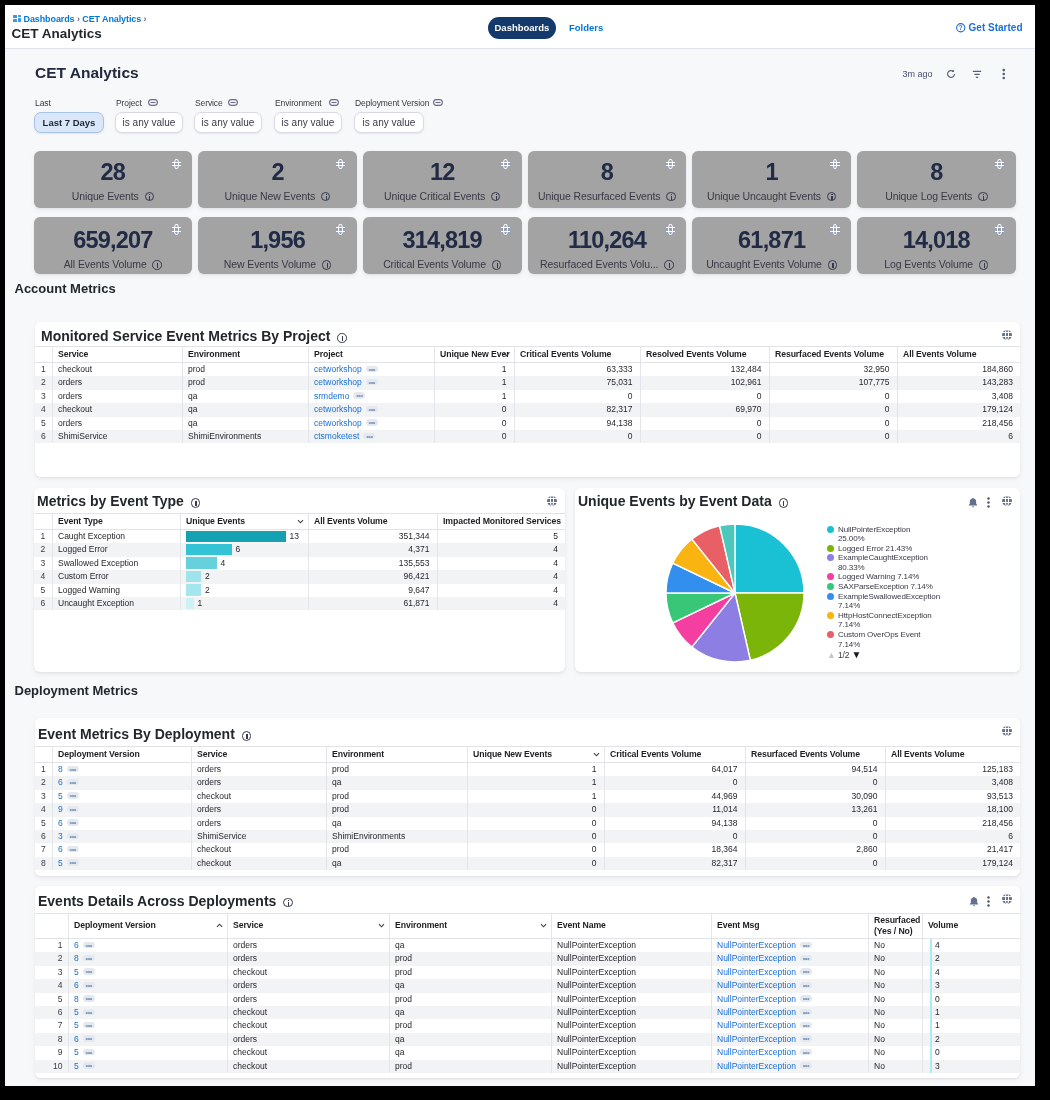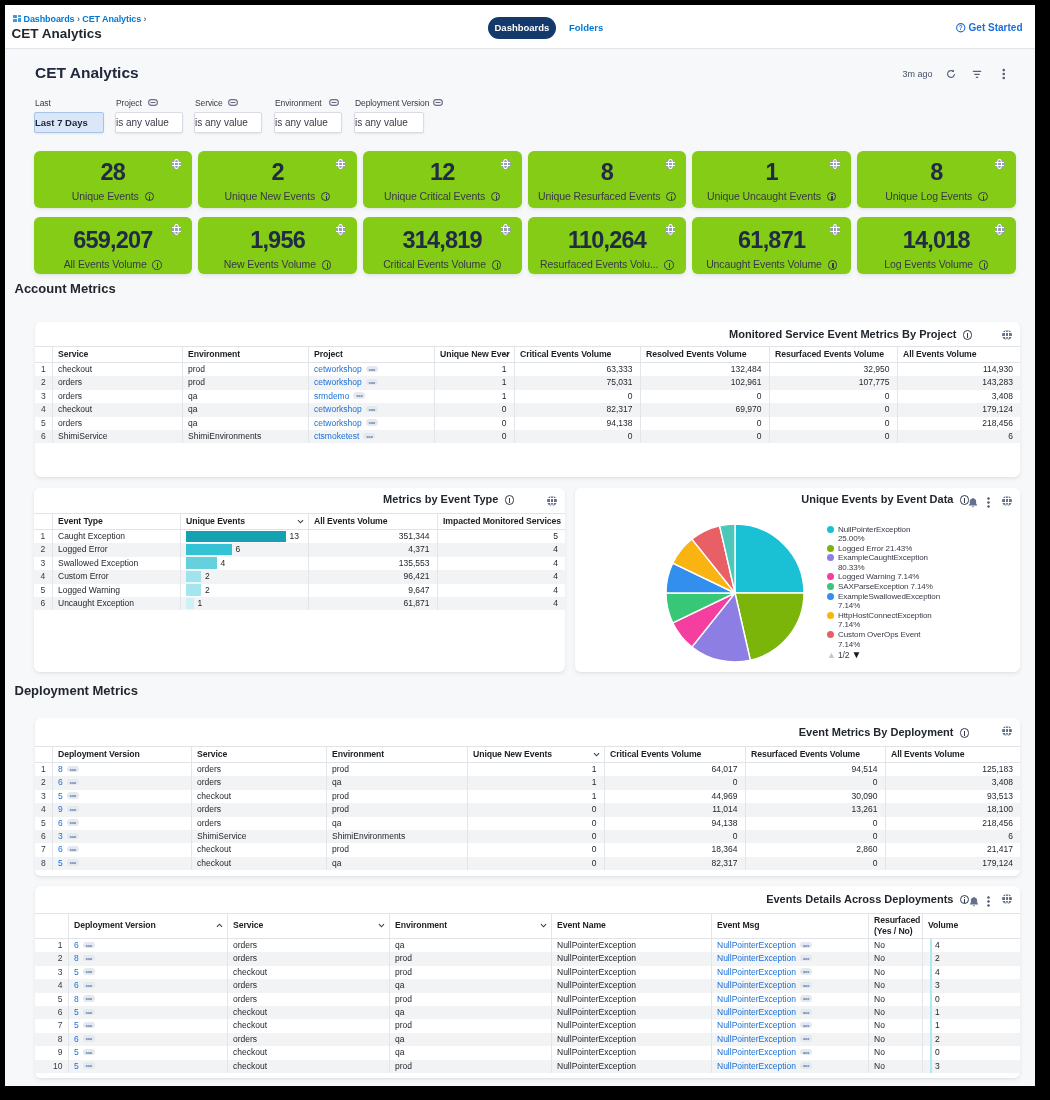--- a/index.html
+++ b/index.html
@@ -9,28 +9,28 @@
 .crumb { position:absolute; left:18.5px; top:8.5px; font-size:9px; color:#0278d5; font-weight:bold; letter-spacing:-0.1px; }
 .crumbico { position:absolute; left:8px; top:9.5px; width:8px; height:8px; }
 .crumbico div { position:absolute; background:#3d97e0; border-radius:0.5px; }
 .pagetitle { position:absolute; left:6.5px; top:21px; font-size:13.5px; font-weight:bold; color:#22272d; }
 .pill { position:absolute; left:483px; top:12px; height:21.5px; padding:0 6.5px; background:#14396b; color:#fff; border-radius:11px; font-size:9.5px; font-weight:bold; line-height:21px; }
 .folders { position:absolute; left:564px; top:17px; font-size:9.5px; font-weight:bold; color:#0278d5; }
 .getstarted { position:absolute; right:12px; top:17px; font-size:10px; font-weight:bold; color:#1a6fd8; }
 .dashh1 { position:absolute; left:30px; top:59px; font-size:15.5px; font-weight:bold; color:#22283d; }
 .tools { position:absolute; right:102px; top:64px; font-size:9px; color:#47506b; }
 .flabel { position:absolute; top:92.5px; font-size:8.5px; letter-spacing:-0.1px; color:#383946; }
-.fbtn { position:absolute; top:106.5px; height:21px; background:#fff; border:1px solid #d9dae5; border-radius:2px; font-size:10px; color:#383946; text-align:left; line-height:19px; box-shadow:0 1px 2px rgba(96,97,112,.12); }
+.fbtn { position:absolute; top:106.5px; height:21px; background:#fff; border:1px solid #d9dae5; border-radius:7px; font-size:10px; color:#383946; text-align:center; line-height:19px; box-shadow:0 1px 2px rgba(96,97,112,.12); }
 .fbtn.sel { background:#d9e7f8; border-color:#a6c3e8; color:#1d2436; font-weight:bold; font-size:9.5px; }
-.mcard { position:absolute; width:158.7px; height:57px; background:#84cc16; border-radius:6px; box-shadow:0 1px 2px rgba(40,41,61,.04),0 2px 4px rgba(96,97,112,.10); }
+.mcard { position:absolute; width:158.7px; height:57px; background:#a3a3a3; border-radius:6px; box-shadow:0 1px 2px rgba(40,41,61,.04),0 2px 4px rgba(96,97,112,.10); }
 .mnum { position:absolute; width:100%; top:13.1px; text-align:center; font-size:23.5px; line-height:17.5px; font-weight:bold; color:#222b45; letter-spacing:-0.8px; }
 .mlabel { position:absolute; width:100%; top:38.5px; text-align:center; font-size:10.5px; letter-spacing:-0.1px; color:#383946; }
 .secthead { position:absolute; left:9.5px; width:100%; font-size:13px; font-weight:bold; color:#22272d; }
 .panel { position:absolute; background:#fff; border-radius:6px; box-shadow:0 1px 2px rgba(40,41,61,.04),0 2px 4px rgba(96,97,112,.10); }
-.ptitle { position:absolute; left:3px; width:calc(100% - 54px); text-align:right; font-size:11px; font-weight:bold; color:#22272d; }
+.ptitle { position:absolute; left:3px; width:calc(100% - 54px); text-align:left; font-size:14px; font-weight:bold; color:#22272d; }
 table.grid { border-collapse:collapse; table-layout:fixed; position:absolute; }
 table.grid td, table.grid th { padding:0; font-size:8.5px; white-space:nowrap; overflow:hidden; height:13.4px; line-height:13.4px; color:#25272e; font-weight:normal; vertical-align:middle; }
 table.grid thead th { font-weight:bold; font-size:8.7px; color:#1c1e21; letter-spacing:-0.1px; border-top:1px solid #e0e3e7; border-bottom:1px solid #e0e3e7; height:15px; line-height:15px; text-align:left; position:relative; }
 table.grid .bl { border-left:1px solid #e2e5e9; }
 table.grid tbody tr:nth-child(even) { background:#f2f3f5; }
 table.grid .tl { text-align:left; padding-left:5.5px; }
 table.grid .tr7 { text-align:right; padding-right:7px; }
 table.grid .rn { text-align:center; color:#383946; }
 table.grid .rnr { text-align:right; padding-right:5px; color:#383946; }
 .lnk { color:#1a6fd8; }
@@ -259,21 +259,21 @@
       <tbody>
         <tr>
             <td class="rn">1</td>
             <td class="bl tl">checkout</td>
             <td class="bl tl">prod</td>
             <td class="bl tl"><span class="lnk">cetworkshop</span><span class="chip"><i>•••</i></span></td>
             <td class="bl tr7">1</td>
             <td class="bl tr7">63,333</td>
             <td class="bl tr7">132,484</td>
             <td class="bl tr7">32,950</td>
-            <td class="bl tr7">114,930</td>
+            <td class="bl tr7">184,860</td>
           </tr>
         <tr>
             <td class="rn">2</td>
             <td class="bl tl">orders</td>
             <td class="bl tl">prod</td>
             <td class="bl tl"><span class="lnk">cetworkshop</span><span class="chip"><i>•••</i></span></td>
             <td class="bl tr7">1</td>
             <td class="bl tr7">75,031</td>
             <td class="bl tr7">102,961</td>
             <td class="bl tr7">107,775</td>

